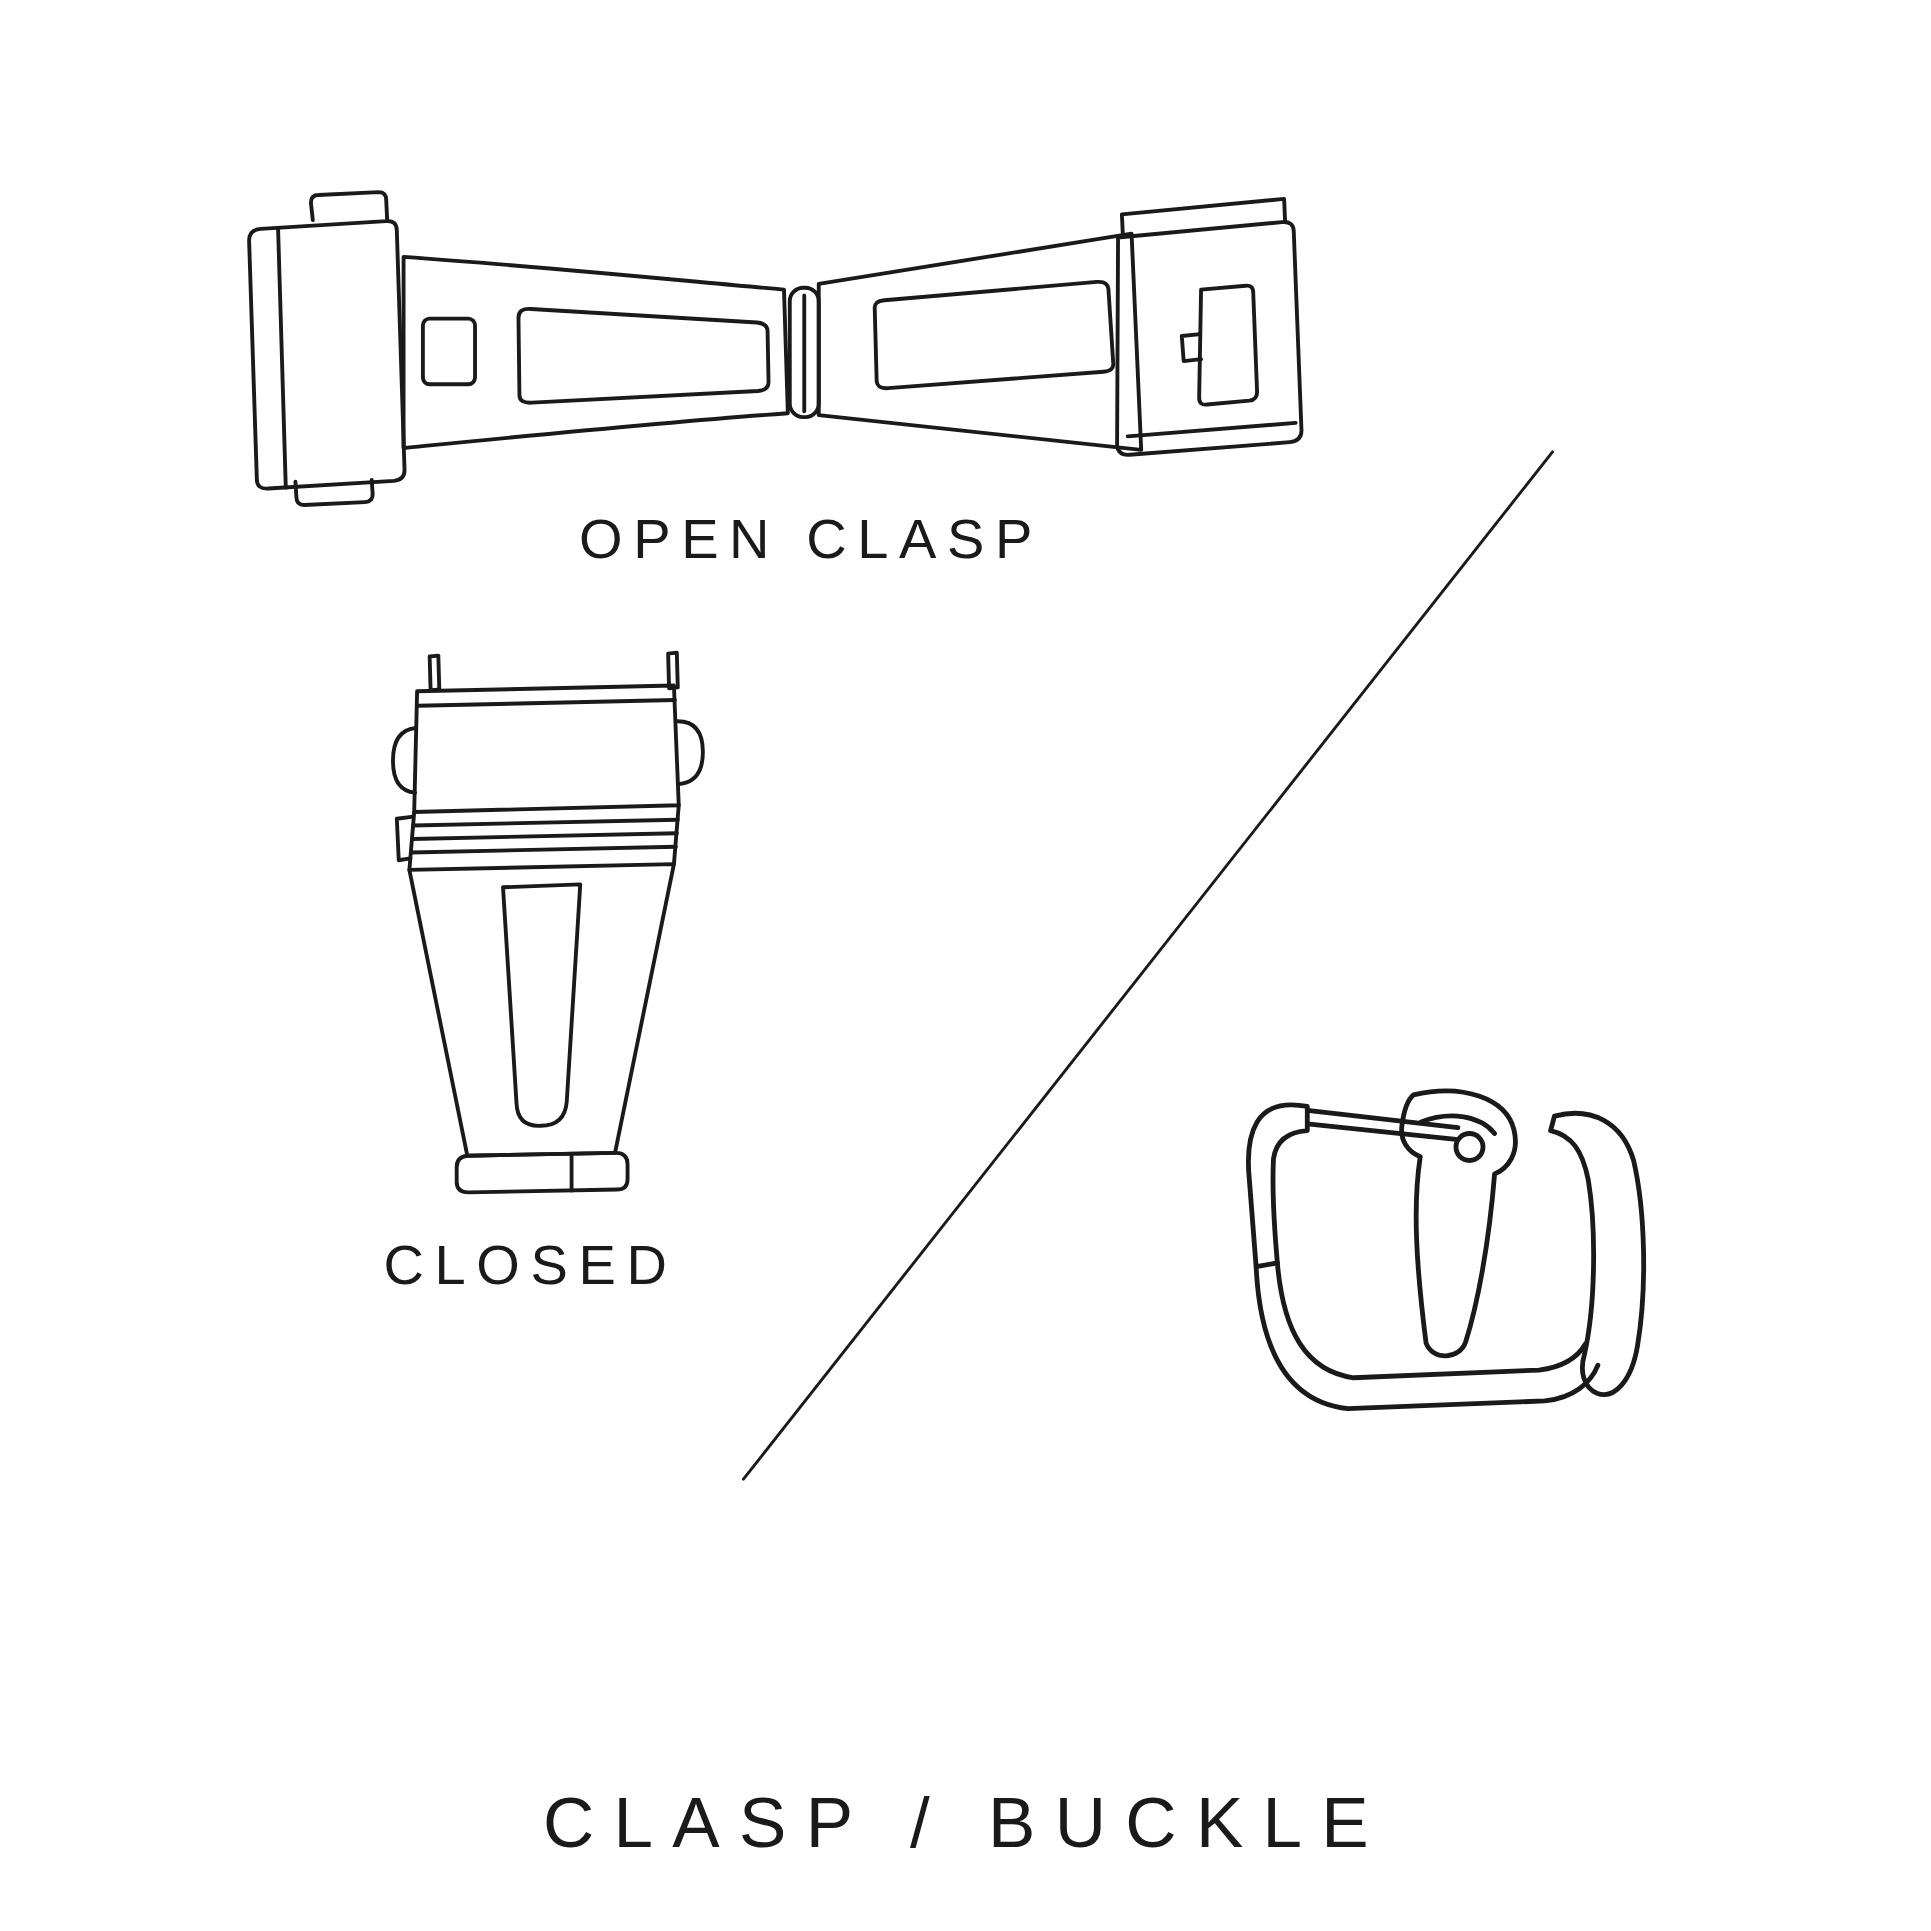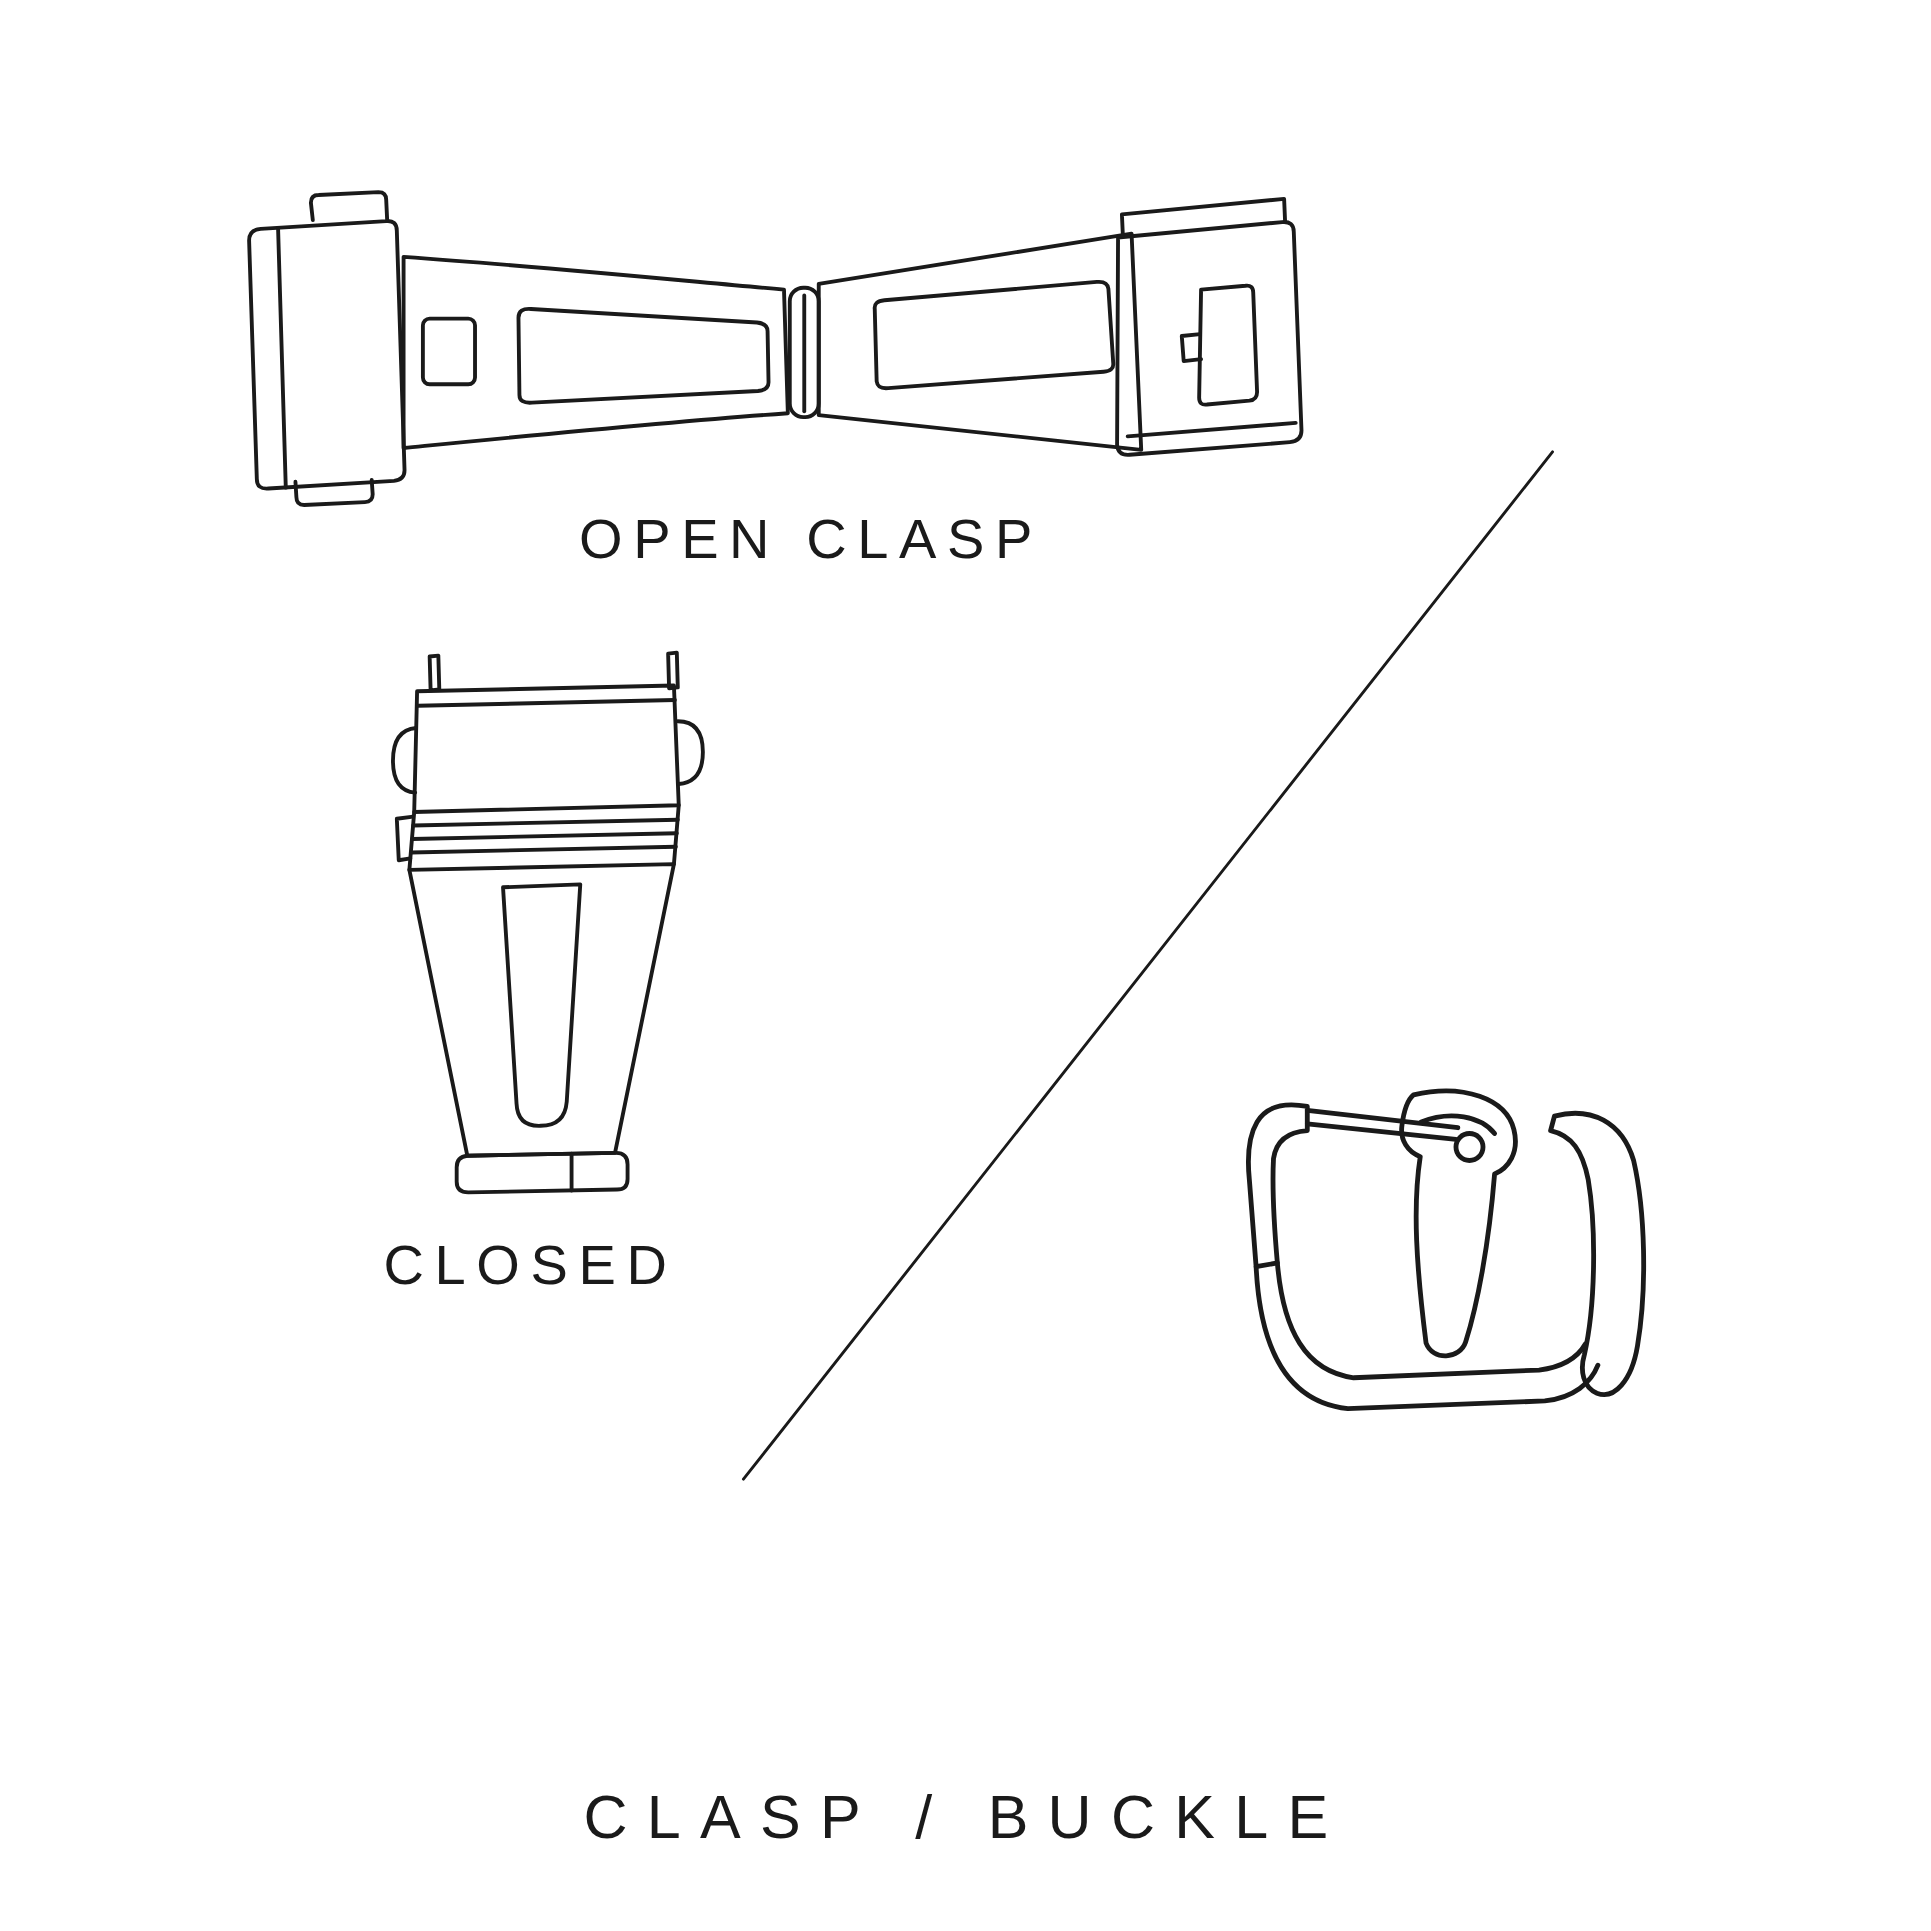--- a/index.html
+++ b/index.html
@@ -27,21 +27,21 @@
     font-size: 56px;
     font-weight: 400;
     letter-spacing: 10.6px;
     color: #1a1a1a;
     white-space: nowrap;
   }
   .title {
     position: absolute;
     text-align: center;
     font-family: "Liberation Sans", sans-serif;
-    font-size: 61px;
+    font-size: 71px;
     font-weight: 400;
     letter-spacing: 19.3px;
     color: #1a1a1a;
     white-space: nowrap;
   }
 </style>
 </head>
 <body>
 
 <div id="canvas">

